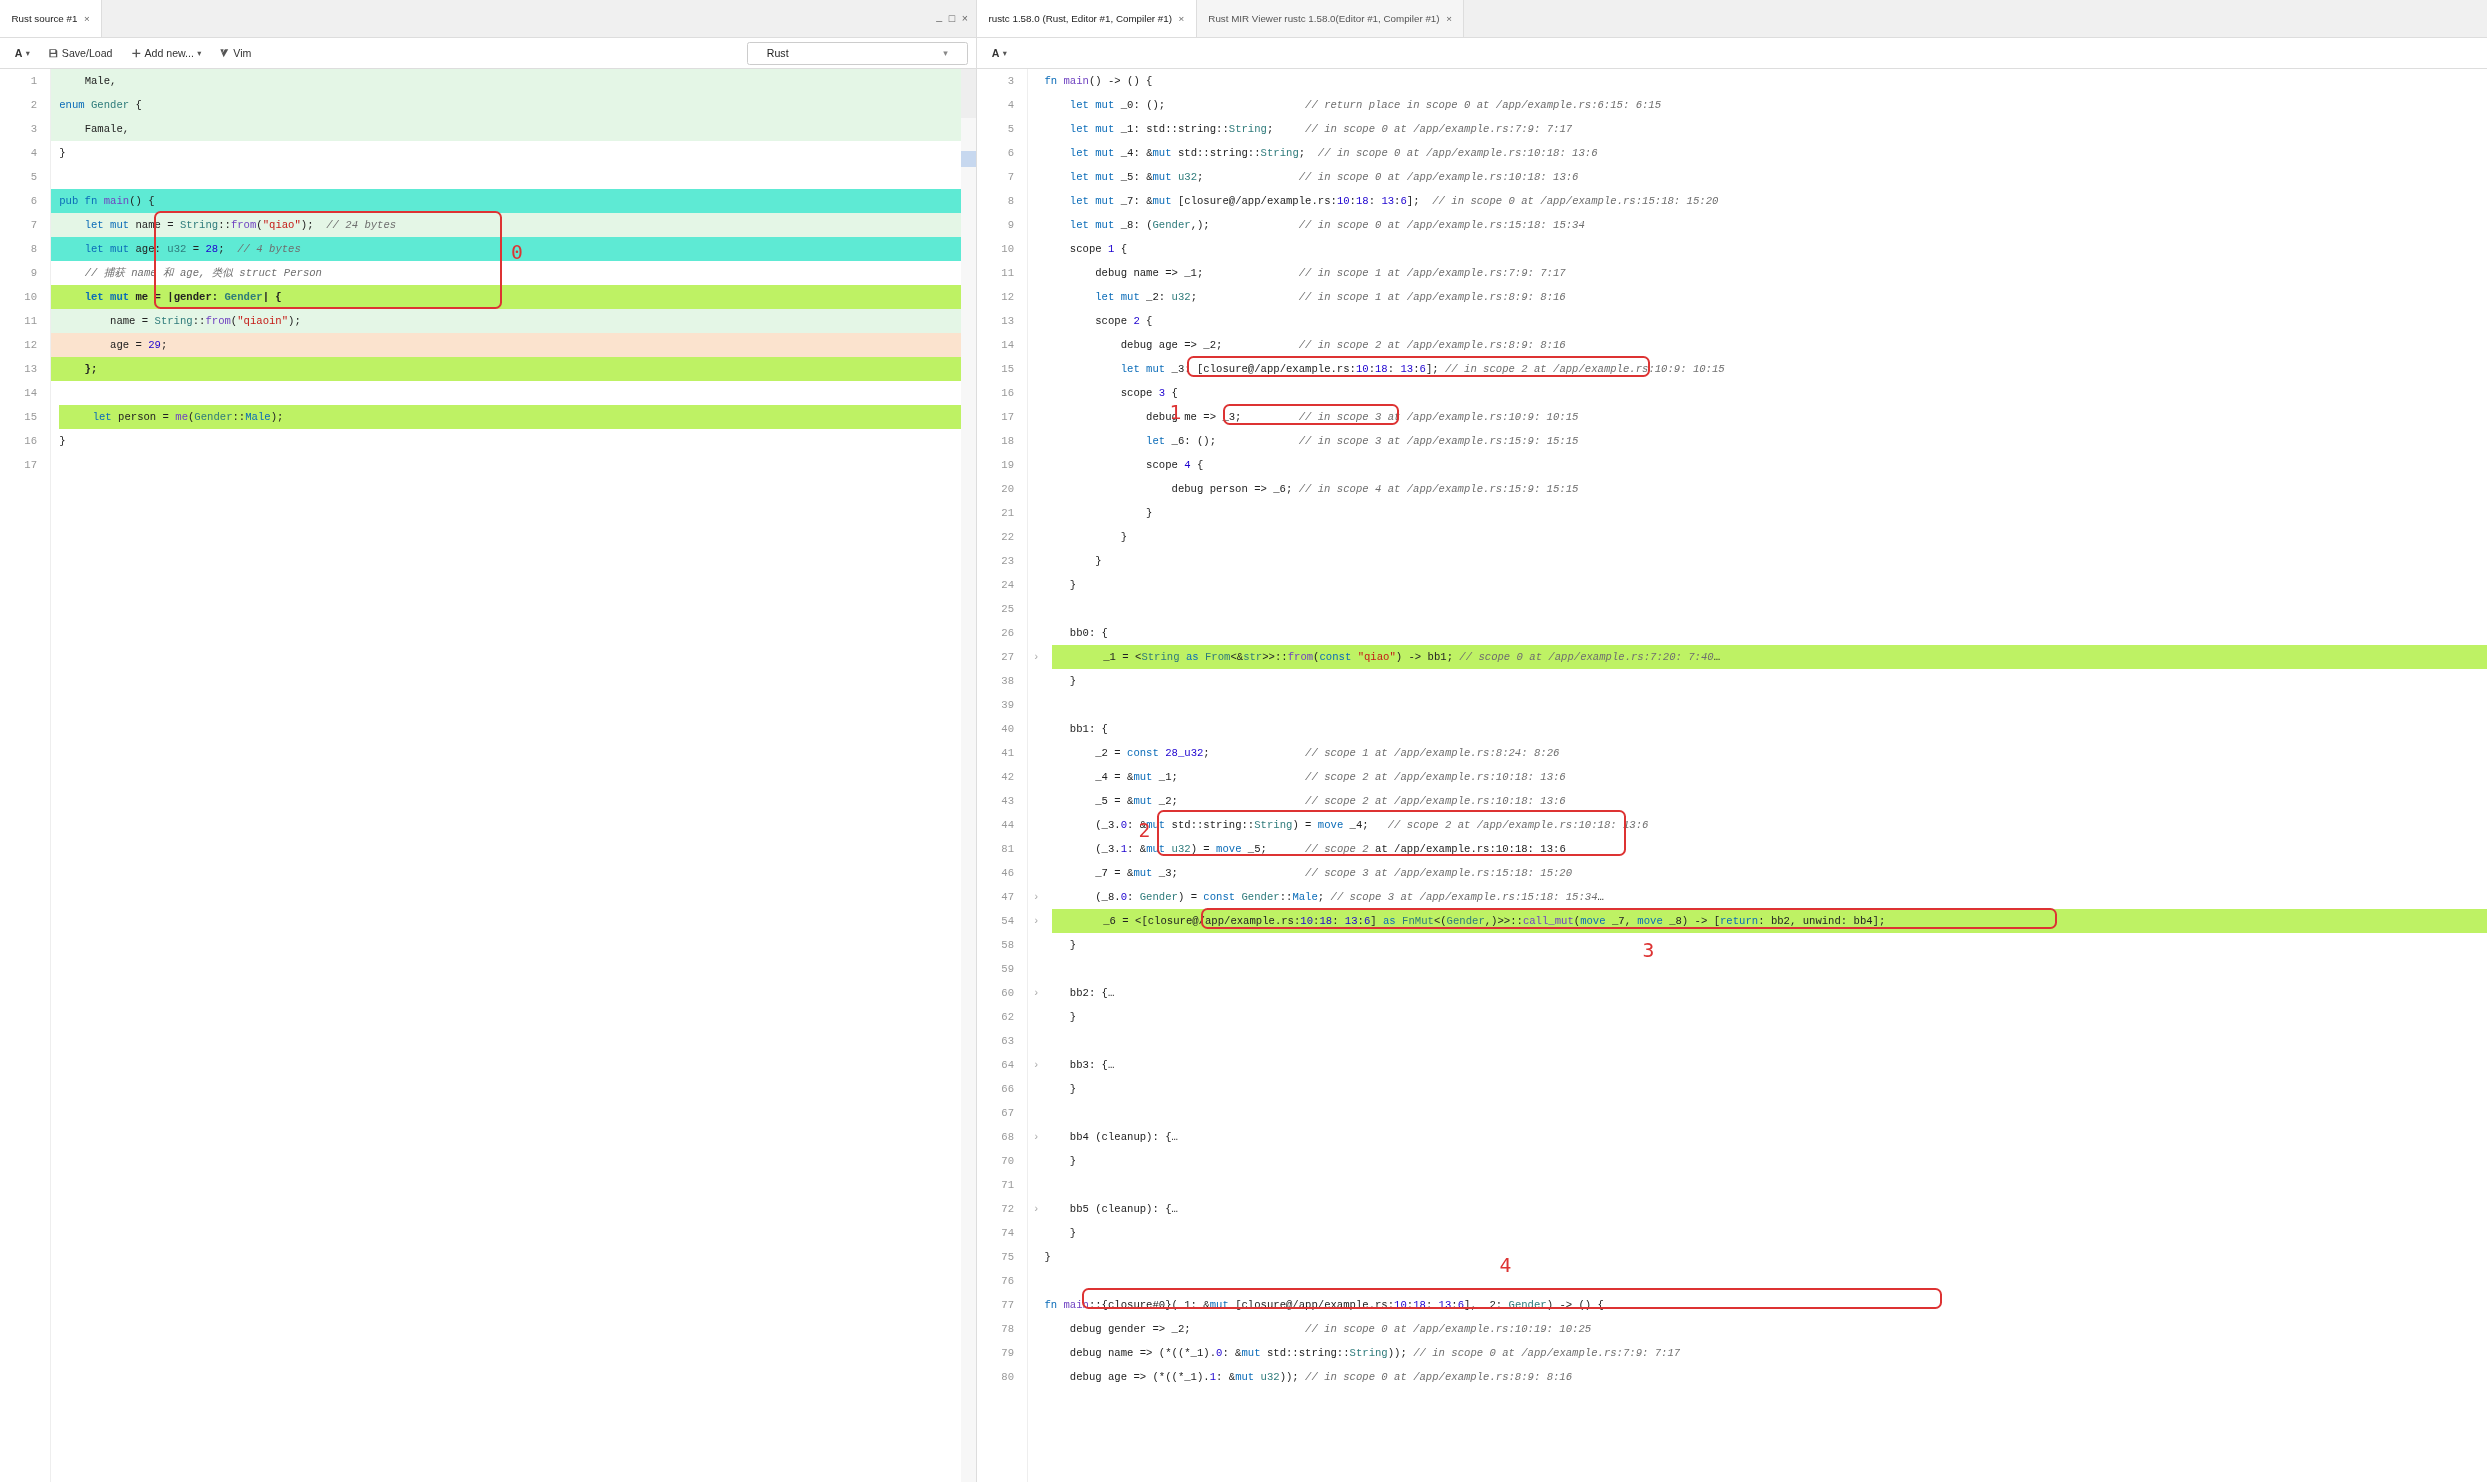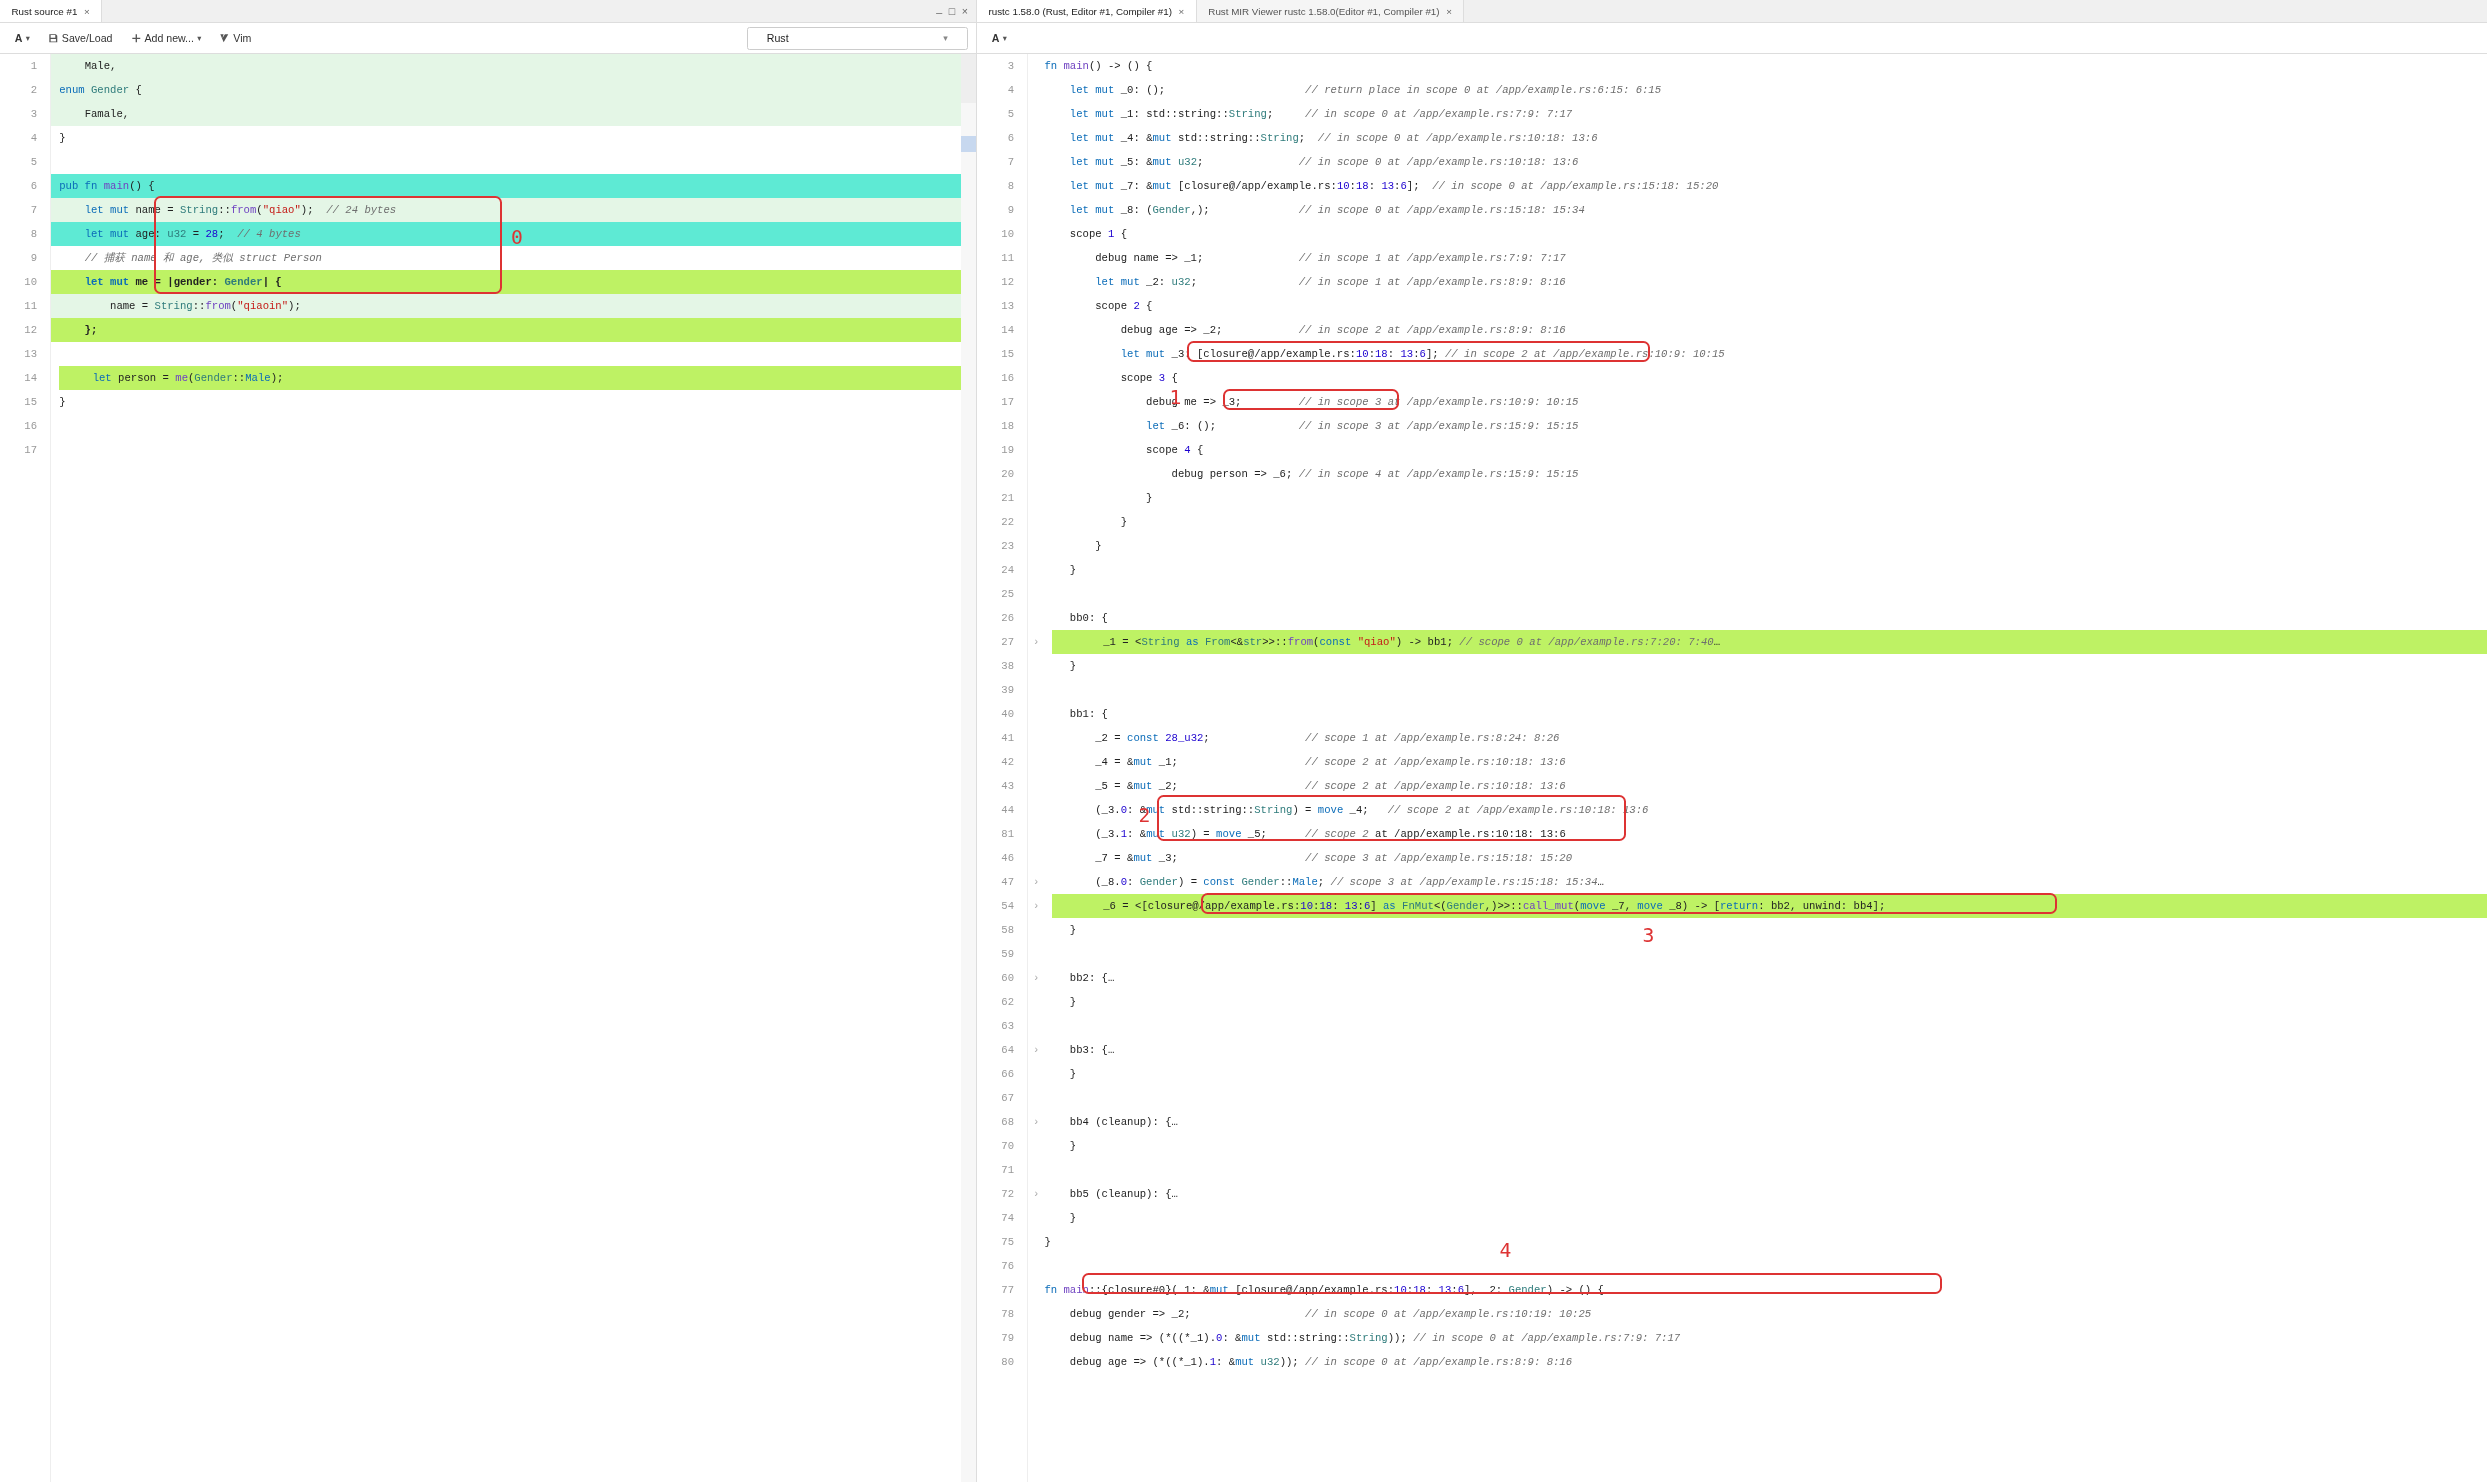--- a/index.html
+++ b/index.html
@@ -3,21 +3,21 @@
 <meta charset="utf-8">
 <style>
   * { box-sizing: border-box; margin: 0; padding: 0; }
   html, body { width: 100%; height: 100%; font-family: -apple-system, BlinkMacSystemFont, "Segoe UI", Helvetica, Arial, sans-serif; font-size: 9.8px; color: #222; background: #fff; }
   .app { display: flex; width: 2487px; height: 1483px; }
   
   .pane { display: flex; flex-direction: column; overflow: hidden; }
   .pane-left { width: 977px; border-right: 0.8px solid #ddd; }
   .pane-right { flex: 1; }
   
-  .tabbar { display: flex; align-items: stretch; height: 23px; background: #f0f0f0; border-bottom: 0.8px solid #ddd; font-size: 9.8px; }
+  .tabbar { display: flex; align-items: stretch; height: 38px; background: #f0f0f0; border-bottom: 0.8px solid #ddd; font-size: 9.8px; }
   .tab { display: flex; align-items: center; gap: 6.6px; padding: 0 11.5px; border-right: 0.8px solid #ddd; background: #fff; cursor: pointer; }
   .tab.inactive { background: #f5f5f5; color: #555; }
   .tab .close { font-size: 9.8px; color: #666; }
   .winbtns { margin-left: auto; display: flex; align-items: center; gap: 6.6px; padding: 0 8.2px; color: #666; }
   .winbtn { font-size: 10.6px; line-height: 1; }
   .winbtn.min { position: relative; top: -2.5px; }
   
   .toolbar { display: flex; align-items: center; gap: 4.9px; height: 31px; padding: 0 8.2px; border-bottom: 0.8px solid #ddd; background: #fff; font-size: 10.6px; }
   .tbtn { display: inline-flex; align-items: center; gap: 3.3px; padding: 3.3px 6.6px; border-radius: 2.5px; cursor: pointer; color: #333; }
   .caret::after { content: " ▾"; font-size: 8.2px; color: #555; }
@@ -134,20 +134,21 @@
           <div class="row hl-green"><span class="kw">enum</span> <span class="ty">Gender</span> {</div>
           <div class="row hl-green">    <span class="vr">Famale</span>,</div>
           <div class="row hl-white">}</div>
           <div class="row hl-white"></div>
           <div class="row hl-yellow"><span class="kw">pub fn</span> <span class="fn">main</span>() {</div>
           <div class="row hl-green">    <span class="kw">let mut</span> name = <span class="ty">String</span>::<span class="fn">from</span>(<span class="str">"qiao"</span>);  <span class="cm">// 24 bytes</span></div>
           <div class="row hl-yellow">    <span class="kw">let mut</span> age: <span class="ty">u32</span> = <span class="num">28</span>;  <span class="cm">// 4 bytes</span></div>
           <div class="row hl-white">    <span class="cm">// 捕获 name 和 age, 类似 struct Person</span></div>
           <div class="row hl-red">    <span class="kw">let mut</span> me = |gender: <span class="ty">Gender</span>| {</div>
           <div class="row hl-green">        name = <span class="ty">String</span>::<span class="fn">from</span>(<span class="str">"qiaoin"</span>);</div>
+          <div class="row hl-orange">        age = <span class="num">29</span>;</div>
           <div class="row hl-red">    };</div>
           <div class="row hl-white"></div>
           <div class="row hl-blue">    <span class="kw">let</span> person = <span class="fn">me</span>(<span class="ty">Gender</span>::<span class="cn">Male</span>);</div>
           <div class="row hl-white">}</div>
           <div class="row hl-white"></div>
           <div class="annot" style="left: 103px; top: 142px; width: 348px; height: 98px;"></div>
           <div class="annot-label" style="left: 460px; top: 172px;">0</div>
         </div>
     </div>
   </div>

